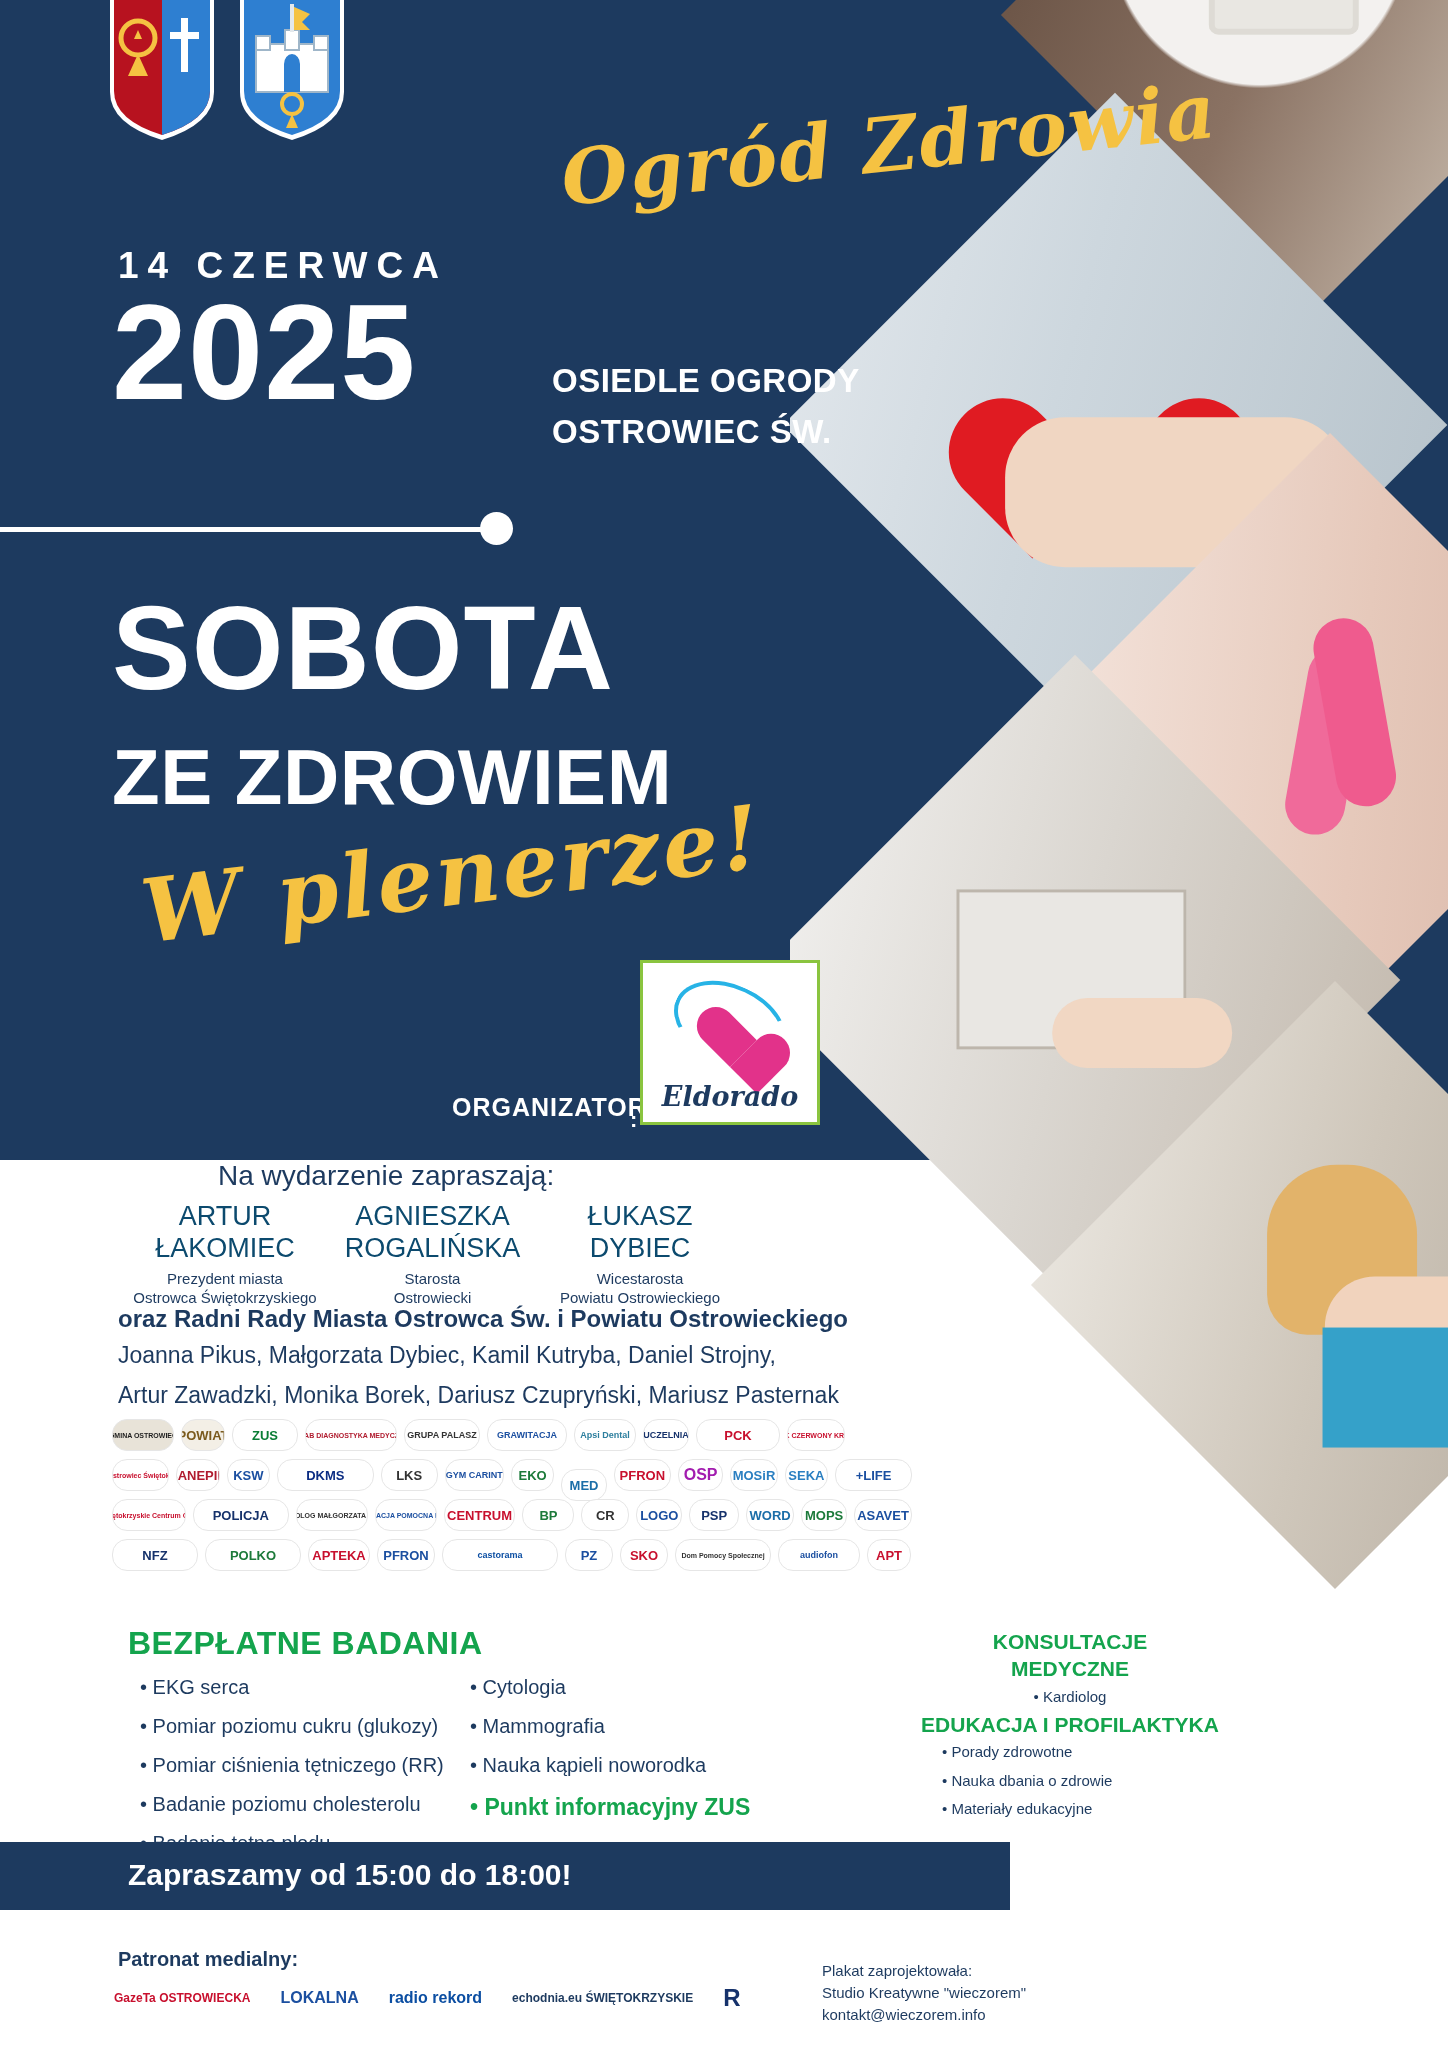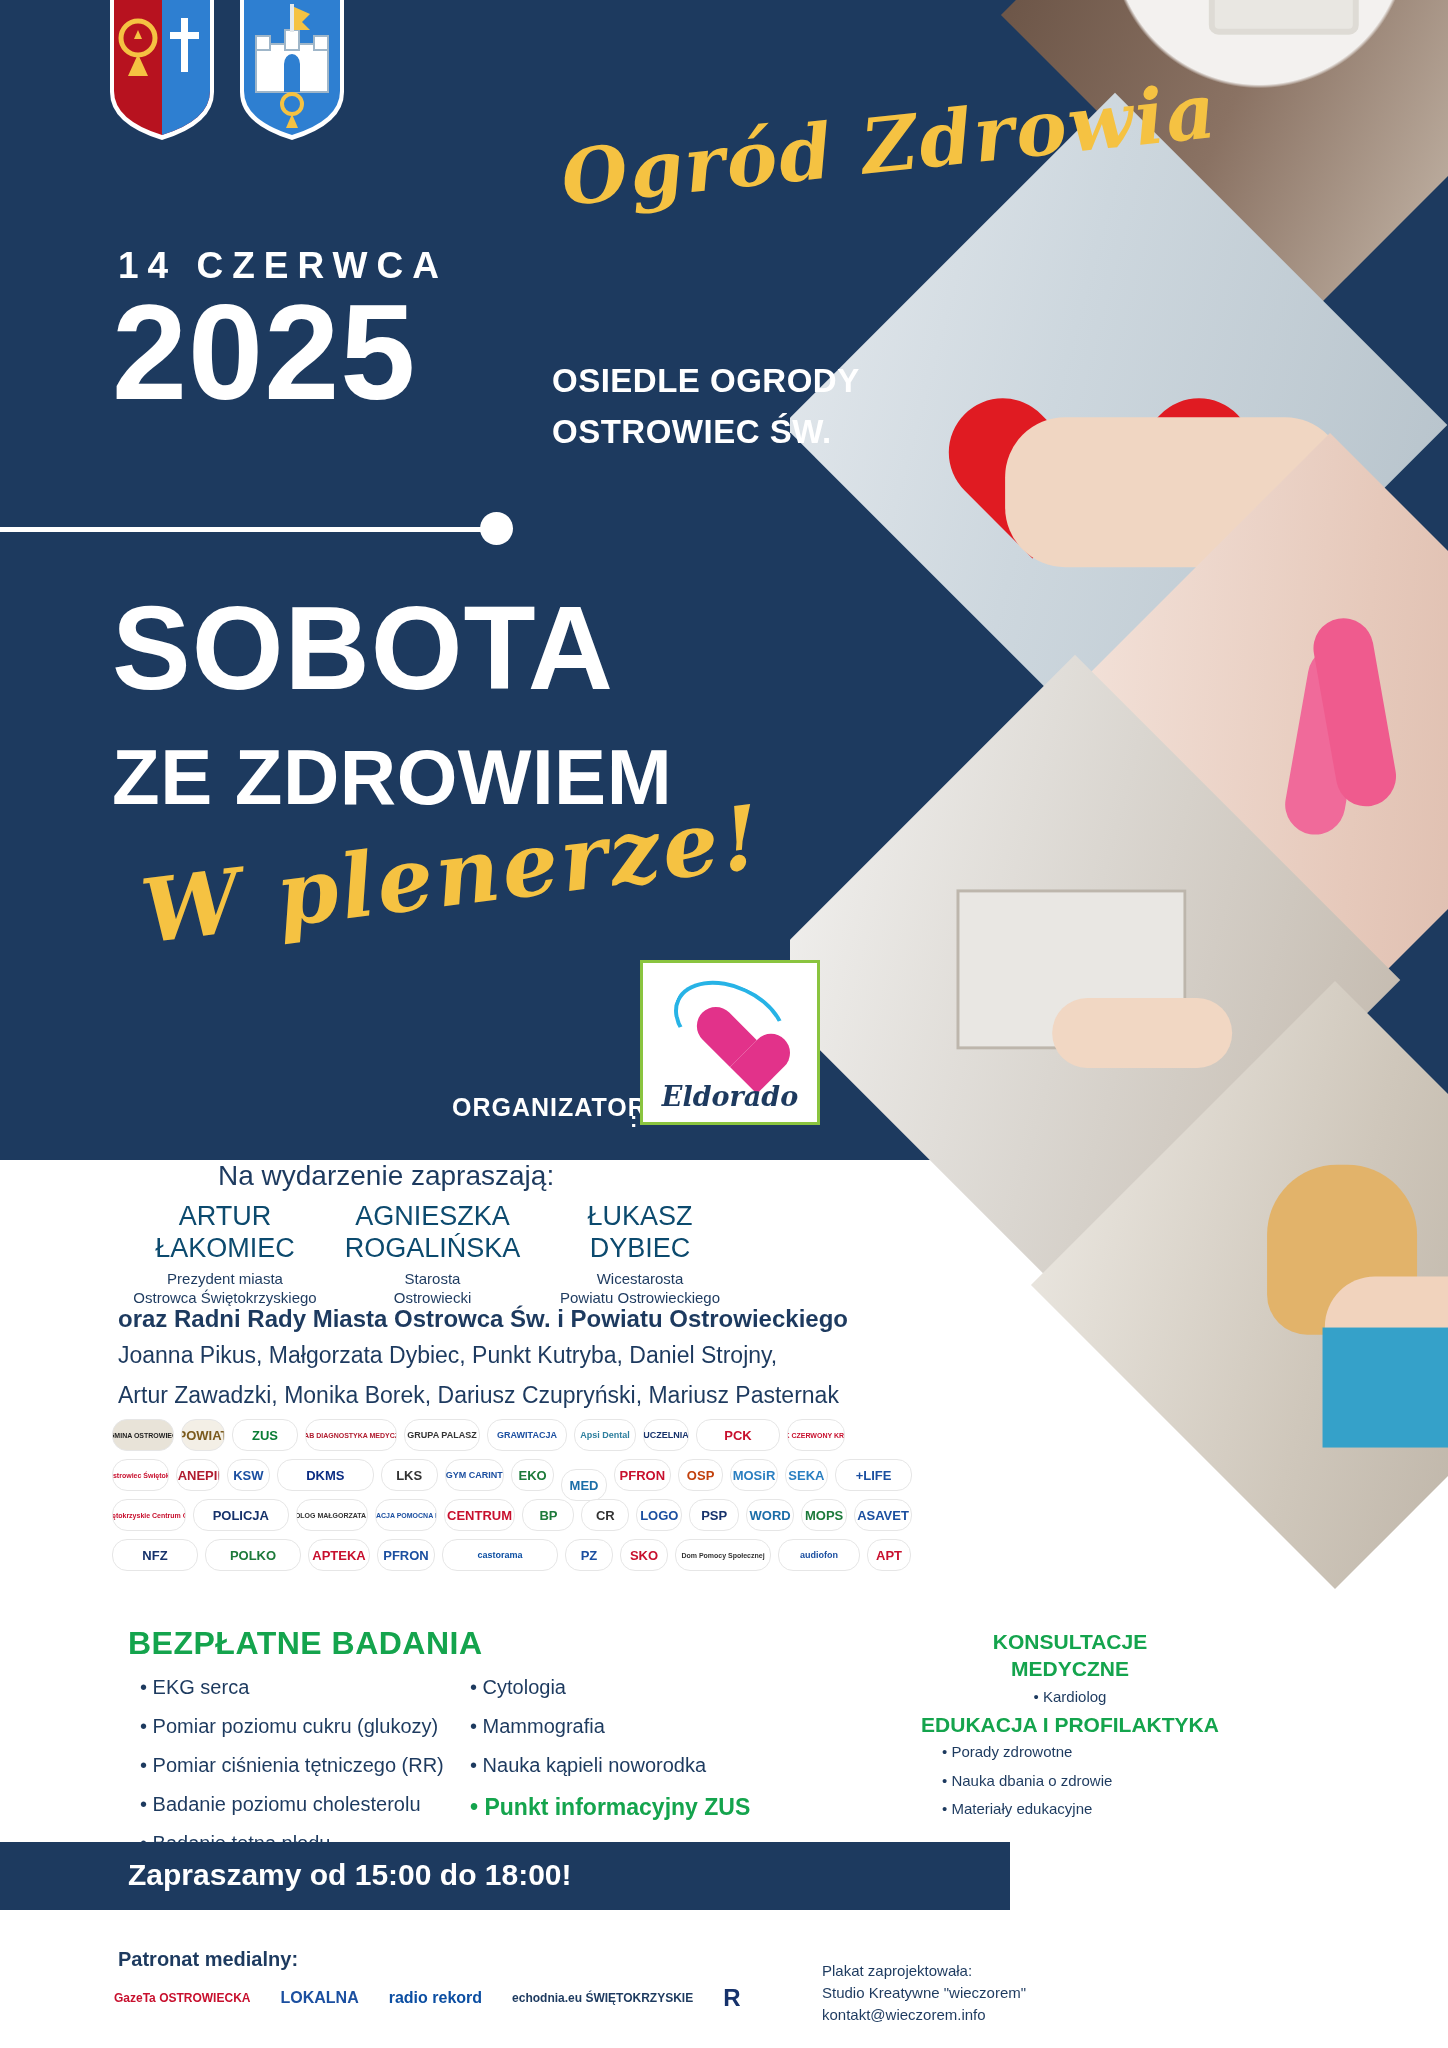--- a/index.html
+++ b/index.html
@@ -329,21 +329,21 @@
         <div>DYBIEC</div>
       </div>
       <div class="rl">
         <div>Wicestarosta</div>
         <div>Powiatu Ostrowieckiego</div>
       </div>
     </div>
   </div>
 
   <div class="councillors-head">oraz Radni Rady Miasta Ostrowca Św. i Powiatu Ostrowieckiego</div>
-  <div class="councillors-1">Joanna Pikus, Małgorzata Dybiec, Punkt Kutryba, Daniel Strojny,</div>
+  <div class="councillors-1">Joanna Pikus, Małgorzata Dybiec, Kamil Kutryba, Daniel Strojny,</div>
   <div class="councillors-2">Artur Zawadzki, Monika Borek, Dariusz Czupryński, Mariusz Pasternak</div>
 
   <div class="sponsors" id="sponsors">
       <div class="sp-row">
         <div class="sp" style="width: 62px; color: rgb(29, 29, 29); background: rgb(232, 227, 216); font-size: 7px; border: 1px solid rgb(230, 230, 230);">GMINA OSTROWIEC</div>
         <div class="sp" style="width: 44px; color: rgb(122, 90, 29); background: rgb(243, 239, 230); font-size: 13px; border: 1px solid rgb(230, 230, 230);">POWIAT</div>
         <div class="sp" style="width: 66px; color: rgb(10, 125, 53); background: rgb(255, 255, 255); font-size: 13px; border: 1px solid rgb(230, 230, 230);">ZUS</div>
         <div class="sp" style="width: 92px; color: rgb(176, 27, 46); background: rgb(255, 255, 255); font-size: 7px; border: 1px solid rgb(230, 230, 230);">DILAB DIAGNOSTYKA MEDYCZNA</div>
         <div class="sp" style="width: 76px; color: rgb(51, 51, 51); background: rgb(255, 255, 255); font-size: 9px; border: 1px solid rgb(230, 230, 230);">GRUPA PALASZ</div>
         <div class="sp" style="width: 80px; color: rgb(27, 79, 160); background: rgb(255, 255, 255); font-size: 9px; border: 1px solid rgb(230, 230, 230);">GRAWITACJA</div>
@@ -355,21 +355,21 @@
       <div class="sp-row">
         <div class="sp" style="width: 58px; color: rgb(200, 16, 46); background: rgb(255, 255, 255); font-size: 7px; border: 1px solid rgb(230, 230, 230);">ZOZ Ostrowiec Świętokrzyski</div>
         <div class="sp" style="width: 44px; color: rgb(176, 27, 46); background: rgb(255, 255, 255); font-size: 13px; border: 1px solid rgb(230, 230, 230);">SANEPID</div>
         <div class="sp" style="width: 44px; color: rgb(27, 79, 160); background: rgb(255, 255, 255); font-size: 13px; border: 1px solid rgb(230, 230, 230);">KSW</div>
         <div class="sp" style="width: 98px; color: rgb(12, 45, 131); background: rgb(255, 255, 255); font-size: 13px; border: 1px solid rgb(230, 230, 230); text-align: center;">DKMS</div>
         <div class="sp" style="width: 58px; color: rgb(51, 51, 51); background: rgb(255, 255, 255); font-size: 13px; border: 1px solid rgb(230, 230, 230);">LKS</div>
         <div class="sp" style="width: 60px; color: rgb(27, 79, 160); background: rgb(255, 255, 255); font-size: 9px; border: 1px solid rgb(230, 230, 230);">GYM CARINT</div>
         <div class="sp" style="width: 44px; color: rgb(28, 122, 58); background: rgb(255, 255, 255); font-size: 13px; border: 1px solid rgb(230, 230, 230);">EKO</div>
         <div class="sp" style="width: 46px; color: rgb(27, 110, 168); background: rgb(255, 255, 255); font-size: 13px; border: 1px solid rgb(230, 230, 230); margin-top: 20px;">MED</div>
         <div class="sp" style="width: 58px; color: rgb(200, 16, 46); background: rgb(255, 255, 255); font-size: 13px; border: 1px solid rgb(230, 230, 230);">PFRON</div>
-        <div class="sp" style="width: 46px; color: #c2410c; background: rgb(255, 255, 255); font-size: 13px; border: 1px solid rgb(230, 230, 230); text-align: center;">OSP</div>
+        <div class="sp" style="width: 46px; color: #a21caf; background: rgb(255, 255, 255); font-size: 16px; border: 1px solid rgb(230, 230, 230); text-align: center;">OSP</div>
         <div class="sp" style="width: 48px; color: rgb(42, 127, 193); background: rgb(255, 255, 255); font-size: 13px; border: 1px solid rgb(230, 230, 230);">MOSiR</div>
         <div class="sp" style="width: 44px; color: rgb(42, 127, 193); background: rgb(255, 255, 255); font-size: 13px; border: 1px solid rgb(230, 230, 230);">SEKA</div>
         <div class="sp" style="width: 78px; color: rgb(27, 79, 160); background: rgb(255, 255, 255); font-size: 13px; border: 1px solid rgb(230, 230, 230);">+LIFE</div>
       </div>
       <div class="sp-row">
         <div class="sp" style="width: 74px; color: rgb(200, 16, 46); background: rgb(255, 255, 255); font-size: 7px; border: 1px solid rgb(230, 230, 230);">ŚCO Świętokrzyskie Centrum Onkologii</div>
         <div class="sp" style="width: 96px; color: rgb(22, 50, 107); background: rgb(255, 255, 255); font-size: 13px; border: 1px solid rgb(230, 230, 230);">POLICJA</div>
         <div class="sp" style="width: 72px; color: rgb(51, 51, 51); background: rgb(255, 255, 255); font-size: 7px; border: 1px solid rgb(230, 230, 230);">TRYCHOLOG MAŁGORZATA KARCZ</div>
         <div class="sp" style="width: 62px; color: rgb(27, 79, 160); background: rgb(255, 255, 255); font-size: 7px; border: 1px solid rgb(230, 230, 230);">FUNDACJA POMOCNA DŁOŃ</div>
         <div class="sp" style="width: 72px; color: rgb(200, 16, 46); background: rgb(255, 255, 255); font-size: 13px; border: 1px solid rgb(230, 230, 230);">CENTRUM</div>

